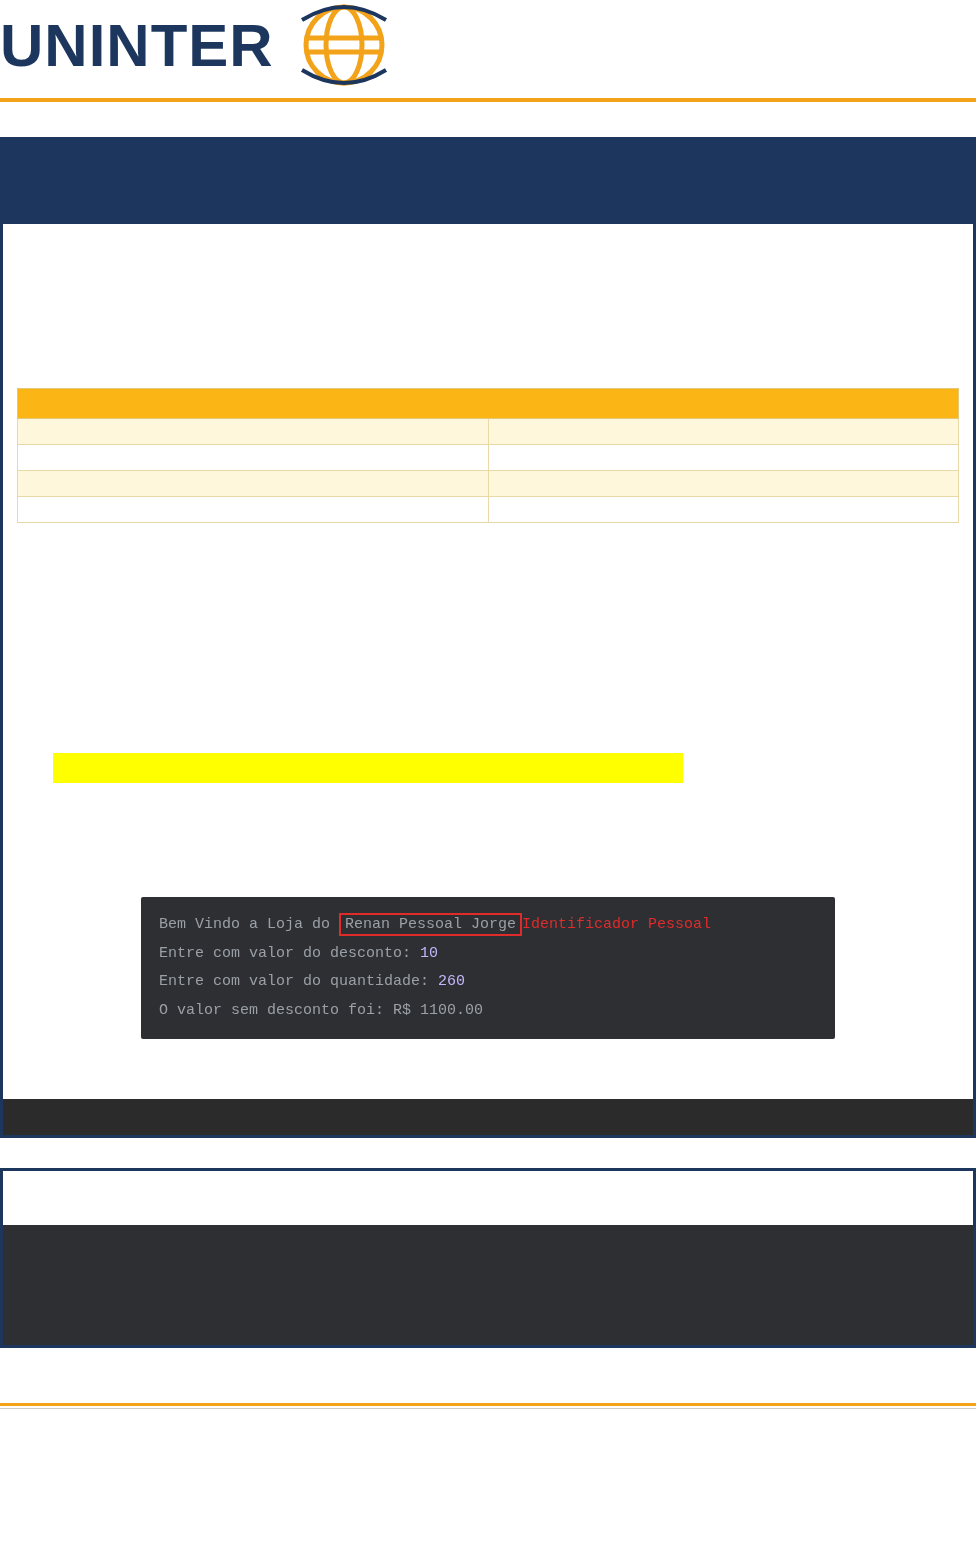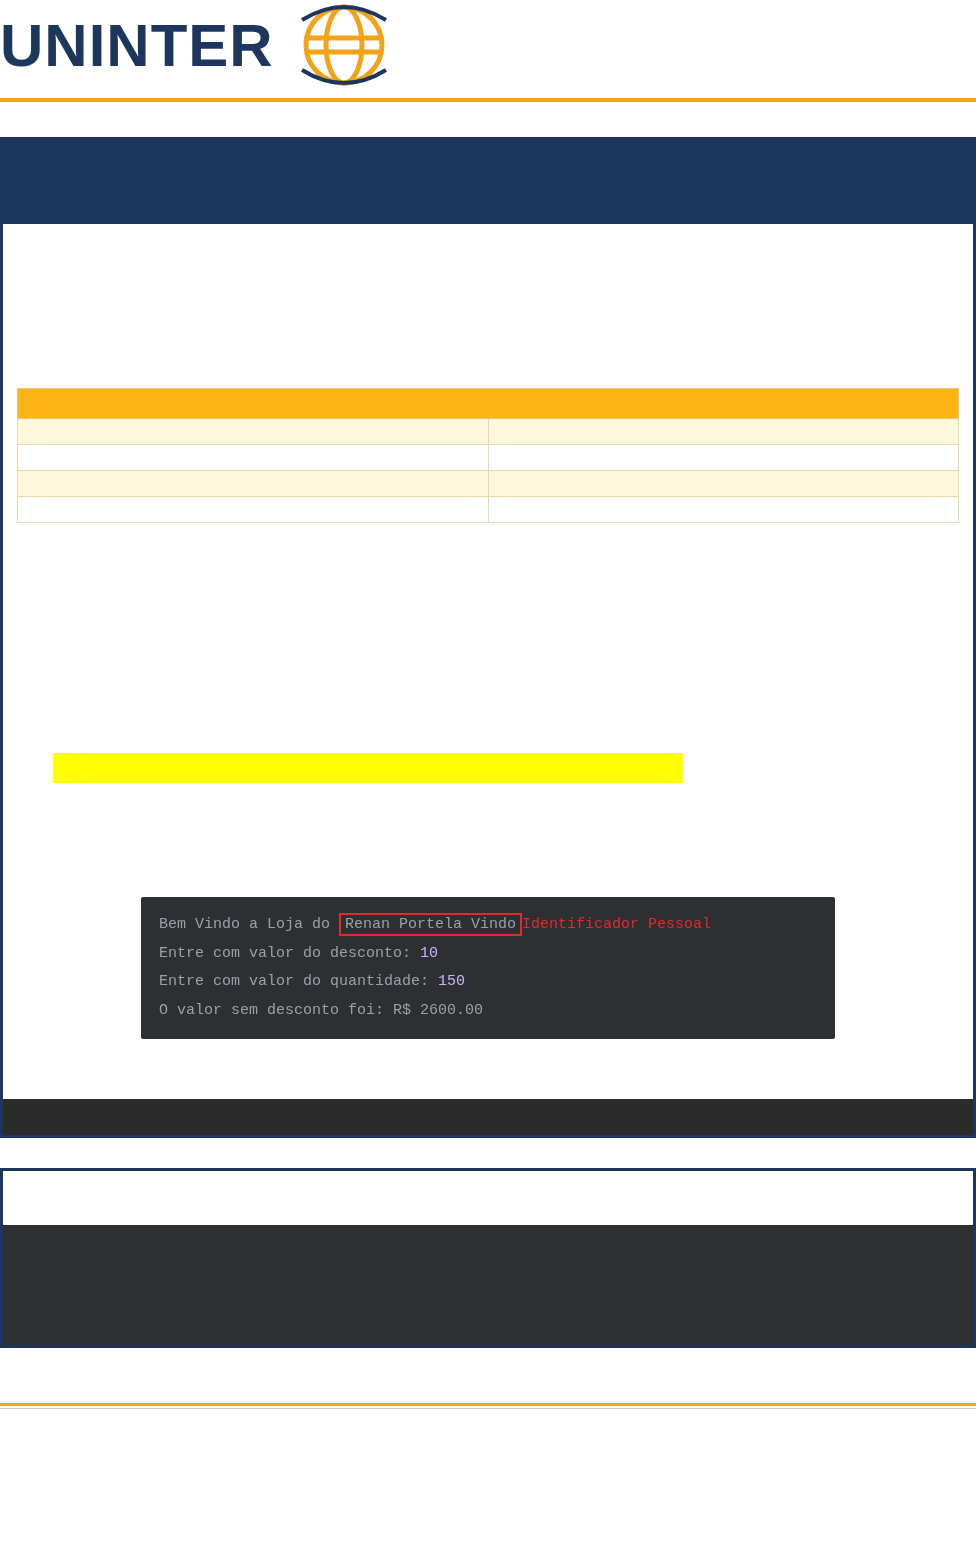--- a/index.html
+++ b/index.html
@@ -162,29 +162,29 @@
         </tr>
   </tbody>
     </table>
 
   <div class="hl-wrap">
     <span class="hl"></span>
   </div>
 
   <div class="term">
     <div>
-      <span>Bem Vindo a Loja do </span><span class="boxed">Renan Portela Vindo</span><span class="red-lbl">Identificador Pessoal</span>
+      <span>Bem Vindo a Loja do </span><span class="boxed">Renan Pessoal Jorge</span><span class="red-lbl">Identificador Pessoal</span>
     </div>
     <div>
       <span>Entre com valor do desconto: </span><span class="g">10</span>
     </div>
     <div>
-      <span>Entre com valor do quantidade: </span><span class="g">150</span>
+      <span>Entre com valor do quantidade: </span><span class="g">260</span>
     </div>
-    <div>O valor sem desconto foi: R$ 2600.00</div>
+    <div>O valor sem desconto foi: R$ 1100.00</div>
   </div>
 
   <div class="inner-foot"></div>
 </div>
 
 <div class="second-box">
   <div class="white-strip"></div>
   <div class="dark-block"></div>
 </div>
 

